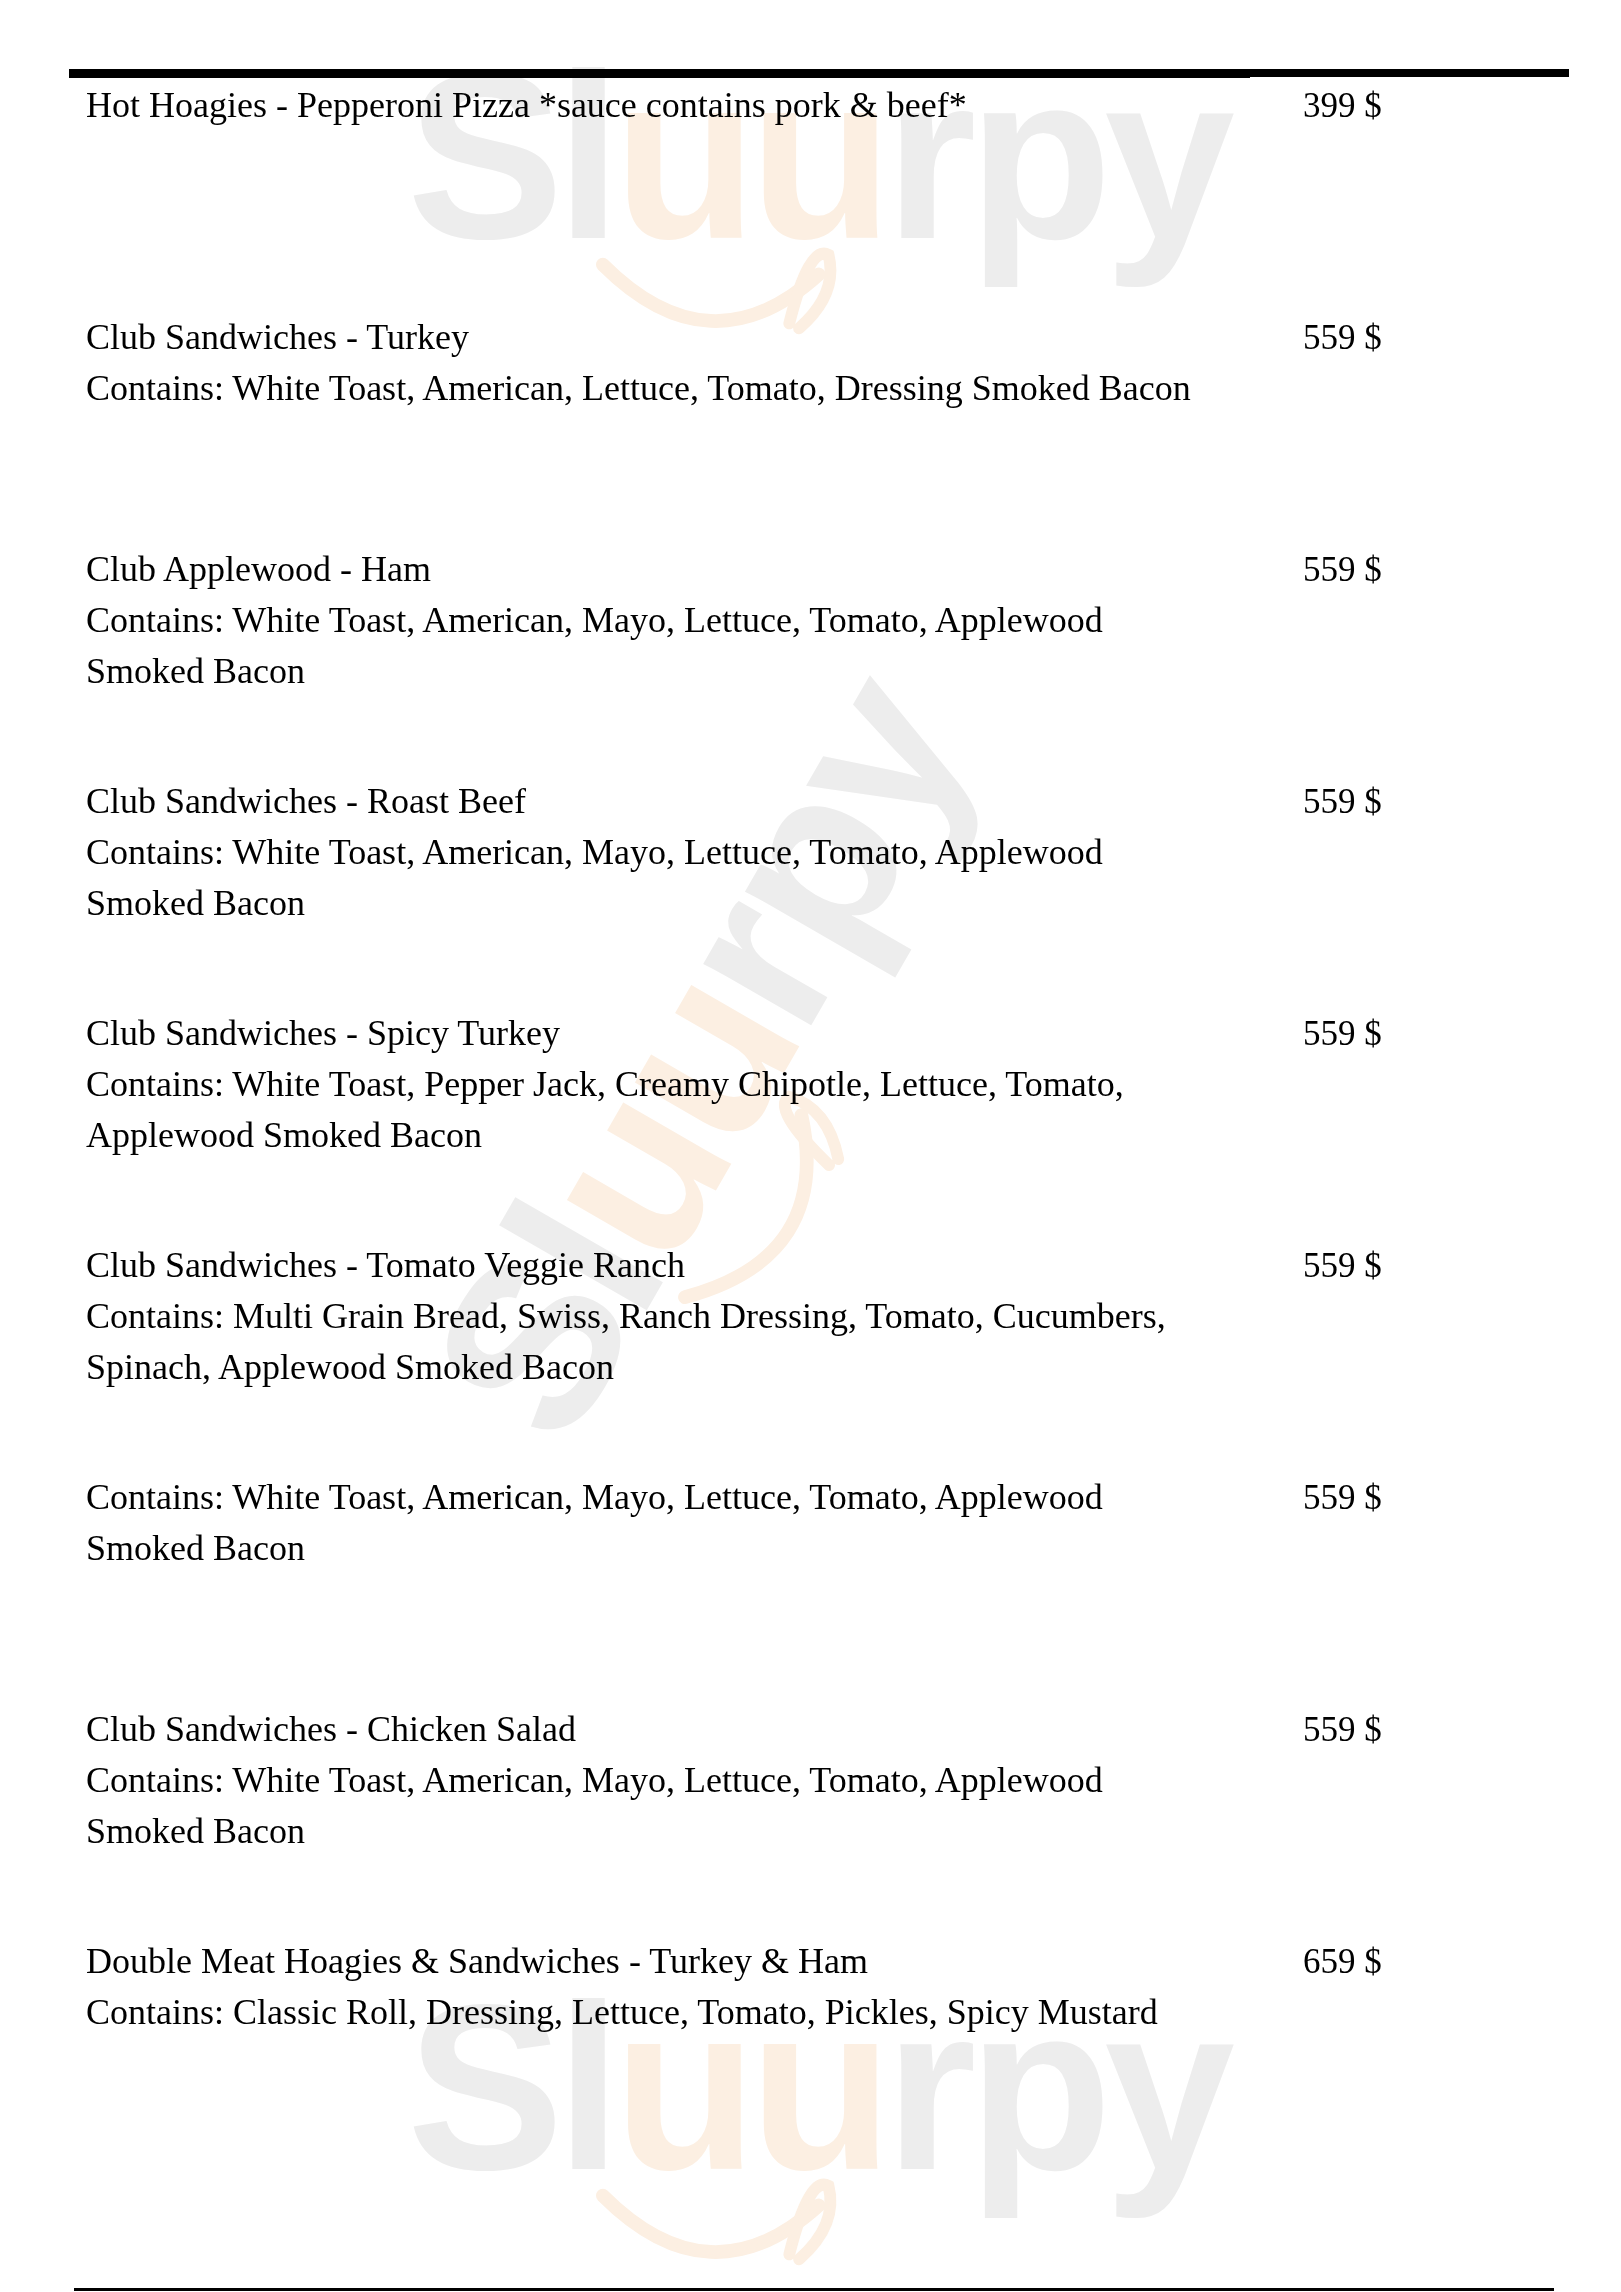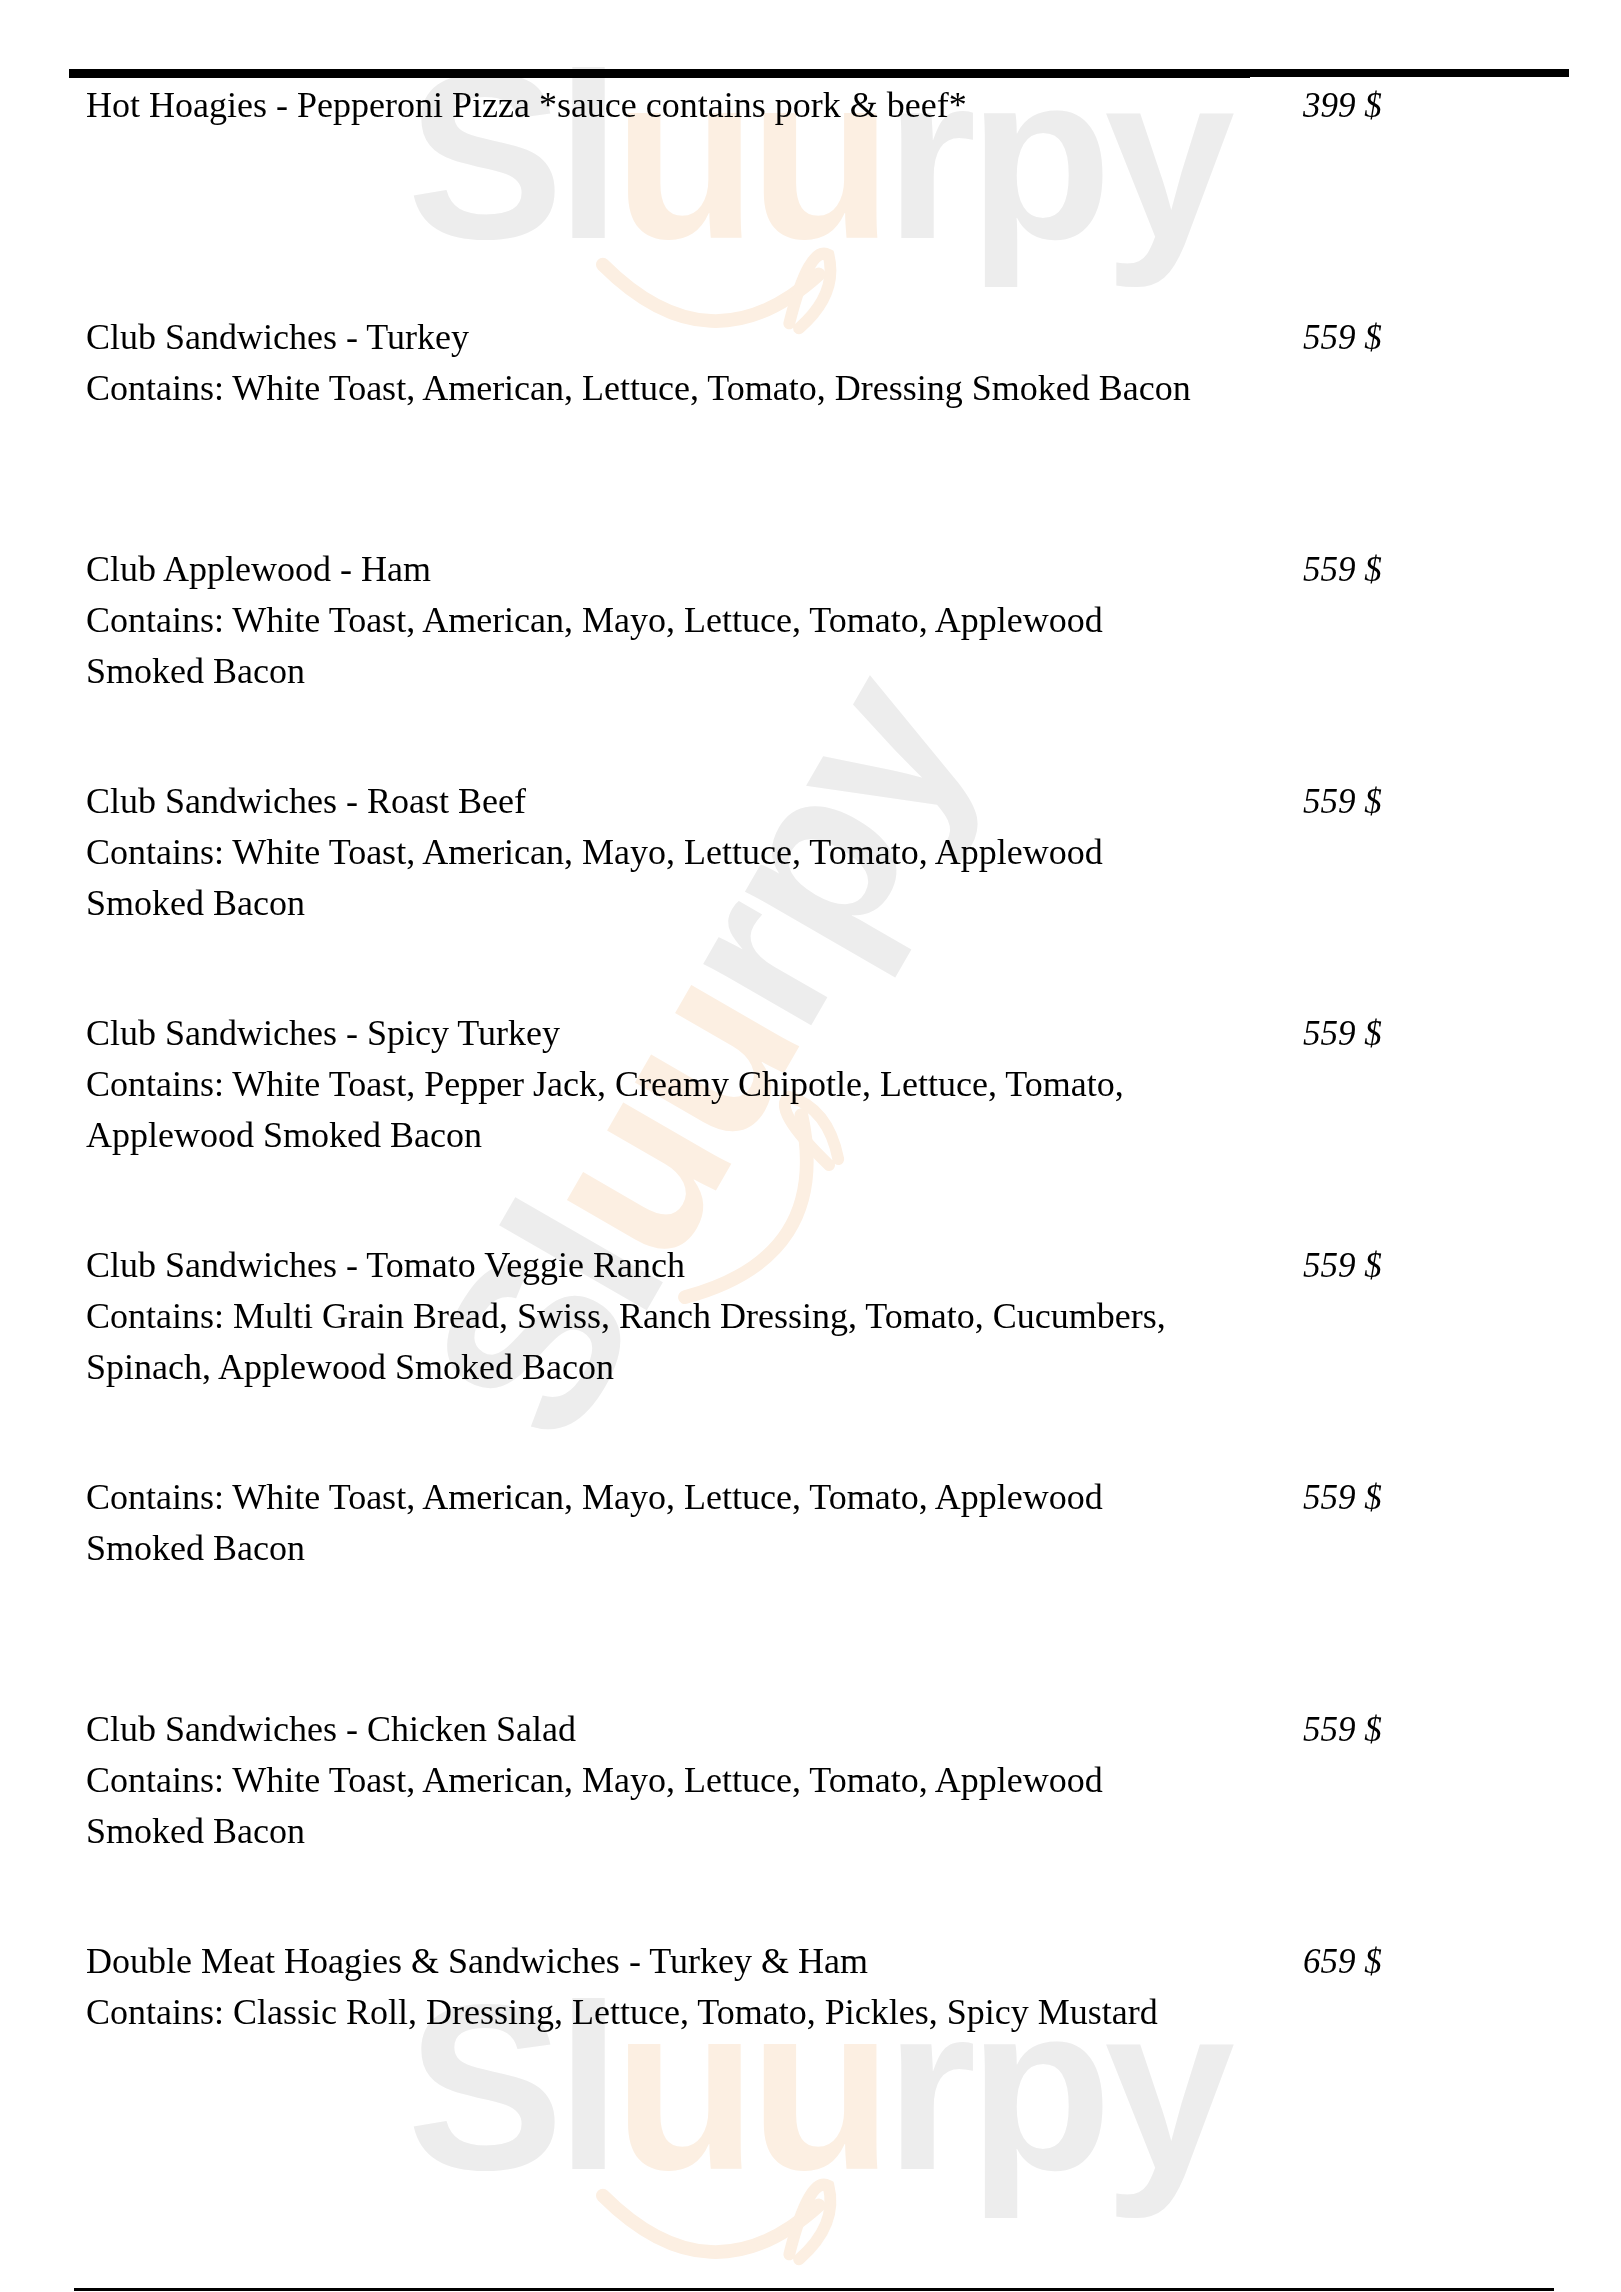--- a/index.html
+++ b/index.html
@@ -10,21 +10,21 @@
              font-size: 235px; letter-spacing: -7.8px; line-height: 1; white-space: nowrap; }
   .wm-gray { color: #ededed; }
   .wm-orange { color: #fcefe2; }
   .wm-swoosh { position: absolute; }
   .top-rule { position: absolute; left: 69px; top: 69px; width: 1500px; height: 7.8px; background: #000; z-index: 2; }
   .top-rule-step { position: absolute; left: 69px; top: 76px; width: 1181px; height: 2px; background: #000; z-index: 2; }
   .bottom-rule { position: absolute; left: 74px; top: 2288px; width: 1480px; height: 2.9px; background: #000; z-index: 2; }
   .menu { position: absolute; left: 86px; top: 80px; width: 1470px; z-index: 1; }
   .item { position: relative; height: 232px; }
   .item-title, .item-desc { font-size: 36px; line-height: 51px; width: 1127px; }
-  .item-price { position: absolute; left: 1217px; top: 0; font-size: 35px; line-height: 51px; font-style: italic; }
+  .item-price { position: absolute; left: 1217px; top: 0; font-size: 35px; line-height: 51px; }
 </style>
 </head>
 <body>
 
 <div class="watermark" style="left:407px; top:39px;">
   <span class="wm-text wm-gray">Sl</span><span class="wm-text wm-orange">uu</span><span class="wm-text wm-gray">rpy</span>
   <svg class="wm-swoosh" width="314" height="118" style="left:186px; top:196px;" viewBox="0 0 320 120">
     <path d="M10 30 Q 120 140 230 40" stroke="#fcefe2" stroke-width="14" fill="none" stroke-linecap="round"></path>
     <path d="M200 90 Q 220 10 240 20 Q 250 60 210 95" stroke="#fcefe2" stroke-width="12" fill="none" stroke-linecap="round"></path>
   </svg>

